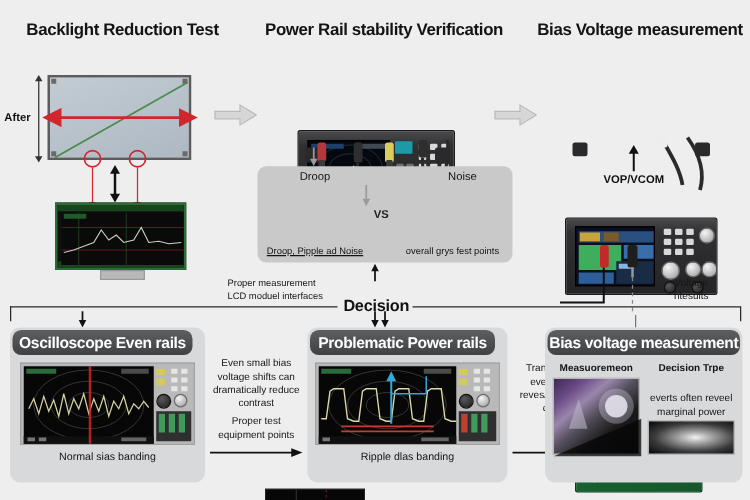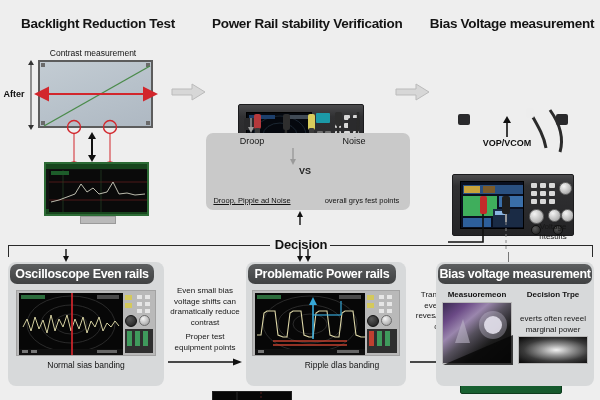--- a/index.html
+++ b/index.html
@@ -94,21 +94,20 @@
 </style>
 </head>
 <body>
 
 <div id="root">
 
   <div class="abs sec-title" style="left:8px;top:16px;width:180px;">Backlight Reduction Test</div>
   <div class="abs sec-title" style="left:212px;top:16px;width:190px;">Power Rail stability Verification</div>
   <div class="abs sec-title" style="left:428px;top:16px;width:168px;">Bias Voltage measurement</div>
 
-  <div class="abs lcd-caption" style="left:28px;top:48px;width:130px;">Contrast measurement</div>
 
   <div class="abs lcd-big" style="left:38px;top:60px;width:115px;height:68px;">
     <div class="corner" style="left:1px;top:1px;"></div>
     <div class="corner" style="right:1px;top:1px;"></div>
     <div class="corner" style="left:1px;bottom:1px;"></div>
     <div class="corner" style="right:1px;bottom:1px;"></div>
     <svg class="abs" style="left:0;top:0;" width="115" height="68">
       <line x1="4" y1="64" x2="110" y2="4" stroke="#4b8b4b" stroke-width="1.4"></line>
     </svg>
   </div>
@@ -289,21 +288,21 @@
     <path d="M36,26 L36,56" stroke="#888" stroke-width="1" stroke-dasharray="3,3"></path>
   </svg>
   <div class="abs label-typ" style="left:520px;top:222px;width:66px;">
     <span>Voltage</span><br>
     <span>htesults</span>
   </div>
 
   <div class="abs grey-box" style="left:206px;top:133px;width:204px;height:77px;"></div>
 
   <div class="abs mini-title" style="left:212px;top:136px;width:80px;">Droop</div>
-  <div class="abs mini-title" style="left:314px;top:136px;width:80px;">Noise</div>
+  <div class="abs mini-title" style="left:330px;top:136px;width:80px;">Noise</div>
 
   <div class="abs mini-screen" style="left:212px;top:149px;width:80px;height:44px;">
     <svg width="80" height="44">
       <rect width="80" height="44" fill="#070707"></rect>
       <line x1="24" y1="0" x2="24" y2="44" stroke="#3a3a3a" stroke-width="0.7"></line>
       <line x1="48" y1="0" x2="48" y2="44" stroke="#7a2a2a" stroke-width="0.7" stroke-dasharray="2,2"></line>
       <polyline points="2,26 8,25 12,16 14,34 18,24 22,25 28,24 32,14 34,33 38,24 44,25 52,24 58,14 60,33 64,24 72,25 78,24" fill="none" stroke="#cfcfc0" stroke-width="0.9"></polyline>
     </svg>
   </div>
 
@@ -314,20 +313,24 @@
 
   <svg class="abs" style="left:248px;top:118px;" width="6" height="16">
     <line x1="3" y1="0" x2="3" y2="10" stroke="#9a9a9a" stroke-width="1.4"></line>
     <path d="M3,15 L0,9 L6,9 z" fill="#9a9a9a"></path>
   </svg>
   <svg class="abs" style="left:290px;top:148px;" width="6" height="18">
     <line x1="3" y1="0" x2="3" y2="11" stroke="#9a9a9a" stroke-width="1.4"></line>
     <path d="M3,17 L0,11 L6,11 z" fill="#9a9a9a"></path>
   </svg>
 
+  <div class="abs txt-small" style="left:182px;top:222px;width:120px;text-align:left;">
+    <span>Proper measurement</span><br>
+    <span>LCD moduel interfaces</span>
+  </div>
 
   <div class="abs decision-line" style="left:8px;top:245px;width:262px;"></div>
   <div class="abs decision-line" style="left:330px;top:245px;width:262px;"></div>
   <div class="abs decision-word" style="left:272px;top:237px;width:58px;text-align:center;">Decision</div>
 
   <div class="abs" style="left:8px;top:245px;width:1px;height:12px;background:#2a2a2a;"></div>
   <div class="abs" style="left:592px;top:245px;width:1px;height:12px;background:#2a2a2a;"></div>
 
   <svg class="abs" style="left:296px;top:211px;" width="8" height="14">
     <line x1="4" y1="14" x2="4" y2="5" stroke="#111" stroke-width="1.4"></line>
@@ -416,21 +419,21 @@
     <div class="abs" style="left:134px;top:11px;width:5px;height:4px;background:#e6e6e6;"></div>
     <div class="abs" style="left:126px;top:18px;width:5px;height:4px;background:#e6e6e6;"></div>
     <div class="abs" style="left:134px;top:18px;width:5px;height:4px;background:#e6e6e6;"></div>
     <div class="knob dark" style="left:114px;top:24px;width:10px;height:10px;"></div>
     <div class="knob" style="left:128px;top:24px;width:9px;height:9px;"></div>
     <div class="abs" style="left:114px;top:38px;width:30px;height:24px;background:#2f2f2f;"></div>
     <div class="abs" style="left:116px;top:40px;width:5px;height:15px;background:#c04030;"></div>
     <div class="abs" style="left:124px;top:40px;width:5px;height:15px;background:#3f9a5c;"></div>
     <div class="abs" style="left:132px;top:40px;width:5px;height:15px;background:#3f9a5c;"></div>
   </div>
-  <div class="abs card-cap" style="left:268px;top:360px;width:148px;">Ripple dlas banding</div>
+  <div class="abs card-cap" style="left:252px;top:360px;width:148px;">Ripple dlas banding</div>
 
   <div class="abs note" style="left:408px;top:290px;width:76px;">Transient load events often reves/blay power design</div>
   <svg class="abs" style="left:410px;top:358px;" width="72" height="8">
     <line x1="0" y1="4" x2="64" y2="4" stroke="#111" stroke-width="1.4"></line>
     <path d="M72,4 L63,0.5 L63,7.5 z" fill="#111"></path>
   </svg>
 
   <div class="abs" style="left:508px;top:252px;width:1px;height:10px;background:#777;"></div>
   <div class="abs card" style="left:436px;top:262px;width:158px;height:124px;"></div>
   <div class="abs card-head" style="left:438px;top:264px;width:154px;height:20px;">Bias voltage measurement</div>

